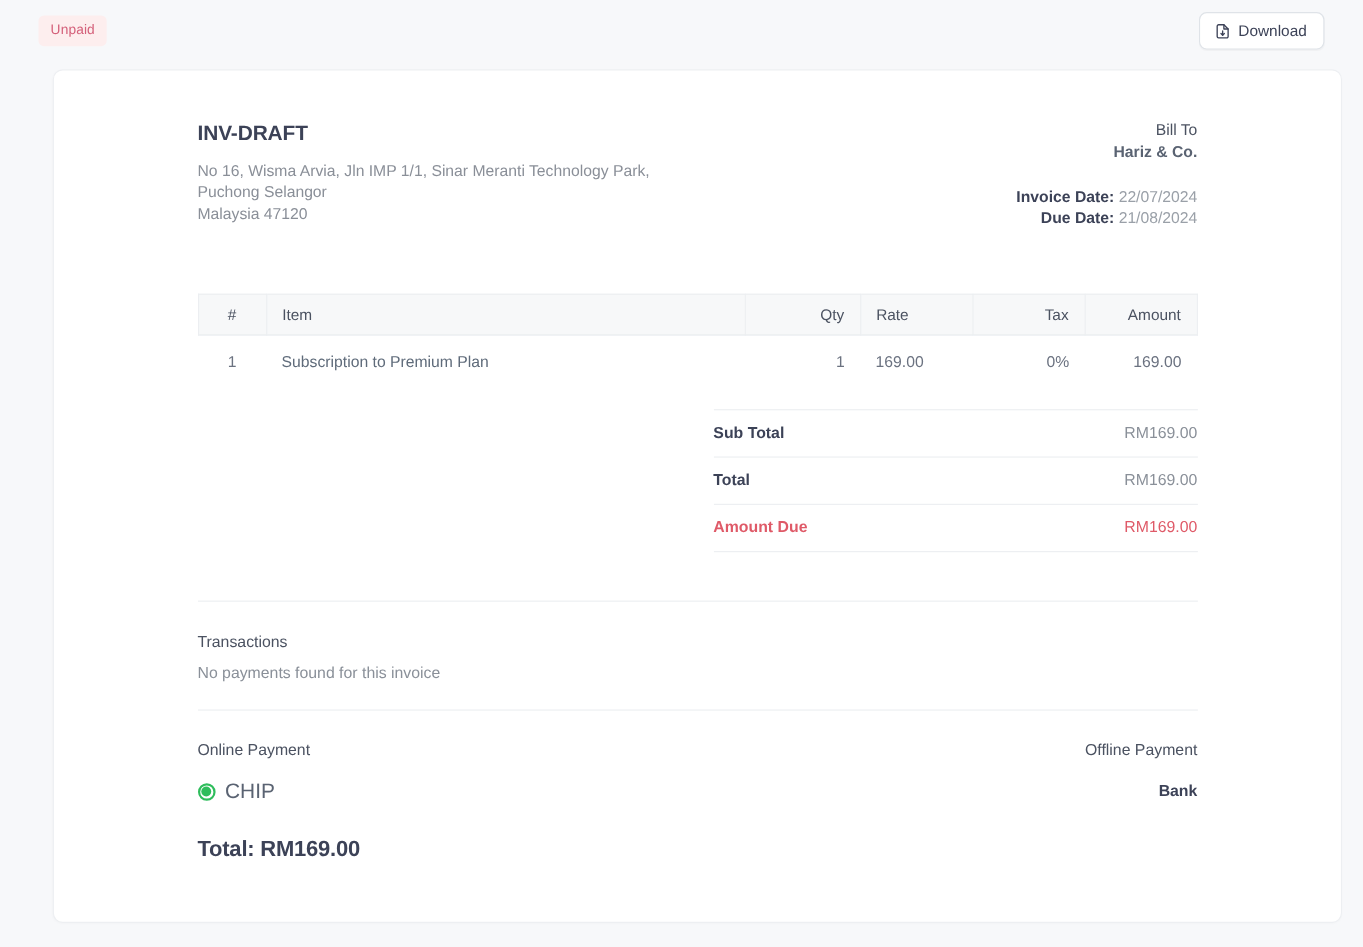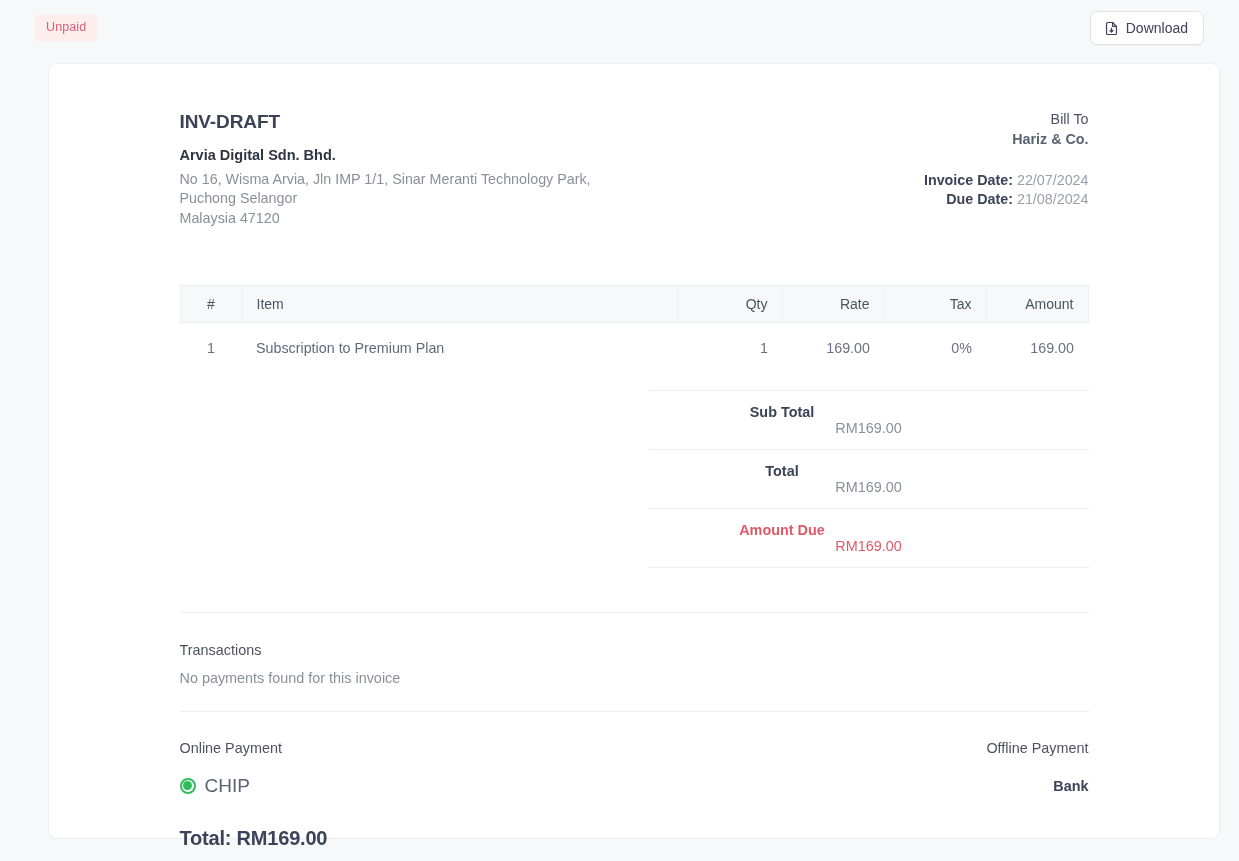--- a/index.html
+++ b/index.html
@@ -165,39 +165,38 @@
   .items-table tbody td {
     font-size: 14.3px;
     color: #6b7280;
     padding: 17px 14px 15px;
   }
   .items-table tbody td.item-name { color: #5f6b7a; }
 
   .col-num    { width: 62px;  text-align: center; }
   .col-item   { text-align: left; }
   .col-qty    { width: 105px; text-align: right; }
-  .col-rate   { width: 102px; text-align: right; }
+  .col-rate   { width: 102px; text-align: left; }
   .col-tax    { width: 102px; text-align: right; }
   .col-amount { width: 102px; text-align: right; }
 
   
   .totals {
     width: 440px;
     margin-left: 469px;
     margin-top: 19px;
   }
 
   .total-row {
     display: flex;
     justify-content: space-between;
     align-items: center;
     border-top: 1px solid #eceef1;
     padding: 13px 0 13px 0;
     font-size: 14.4px;
-    flex-direction: column;
   }
   .total-row:last-child { border-bottom: 1px solid #eceef1; }
 
   .total-label { font-weight: bold; color: #3c4257; padding-right: 173px; }
   .total-value { color: #8a9099; }
 
   .total-row.due .total-label { color: #df5a68; }
   .total-row.due .total-value { color: #df5a68; font-weight: normal; }
 
   
@@ -298,21 +297,20 @@
 
   <div class="invoice-card">
     <div class="card-inner">
 
       <div class="content">
 
         <div class="inv-header">
 
           <div class="seller-block">
             <div class="inv-number">INV-DRAFT</div>
-            <div class="seller-name">Arvia Digital Sdn. Bhd.</div>
             <div class="seller-addr">
               <div>No 16, Wisma Arvia, Jln IMP 1/1, Sinar Meranti Technology Park,</div>
               <div>Puchong Selangor</div>
               <div>Malaysia 47120</div>
             </div>
           </div>
 
           <div class="bill-block">
             <div class="bill-to-label">Bill To</div>
             <div class="buyer-name">Hariz &amp; Co.</div>

